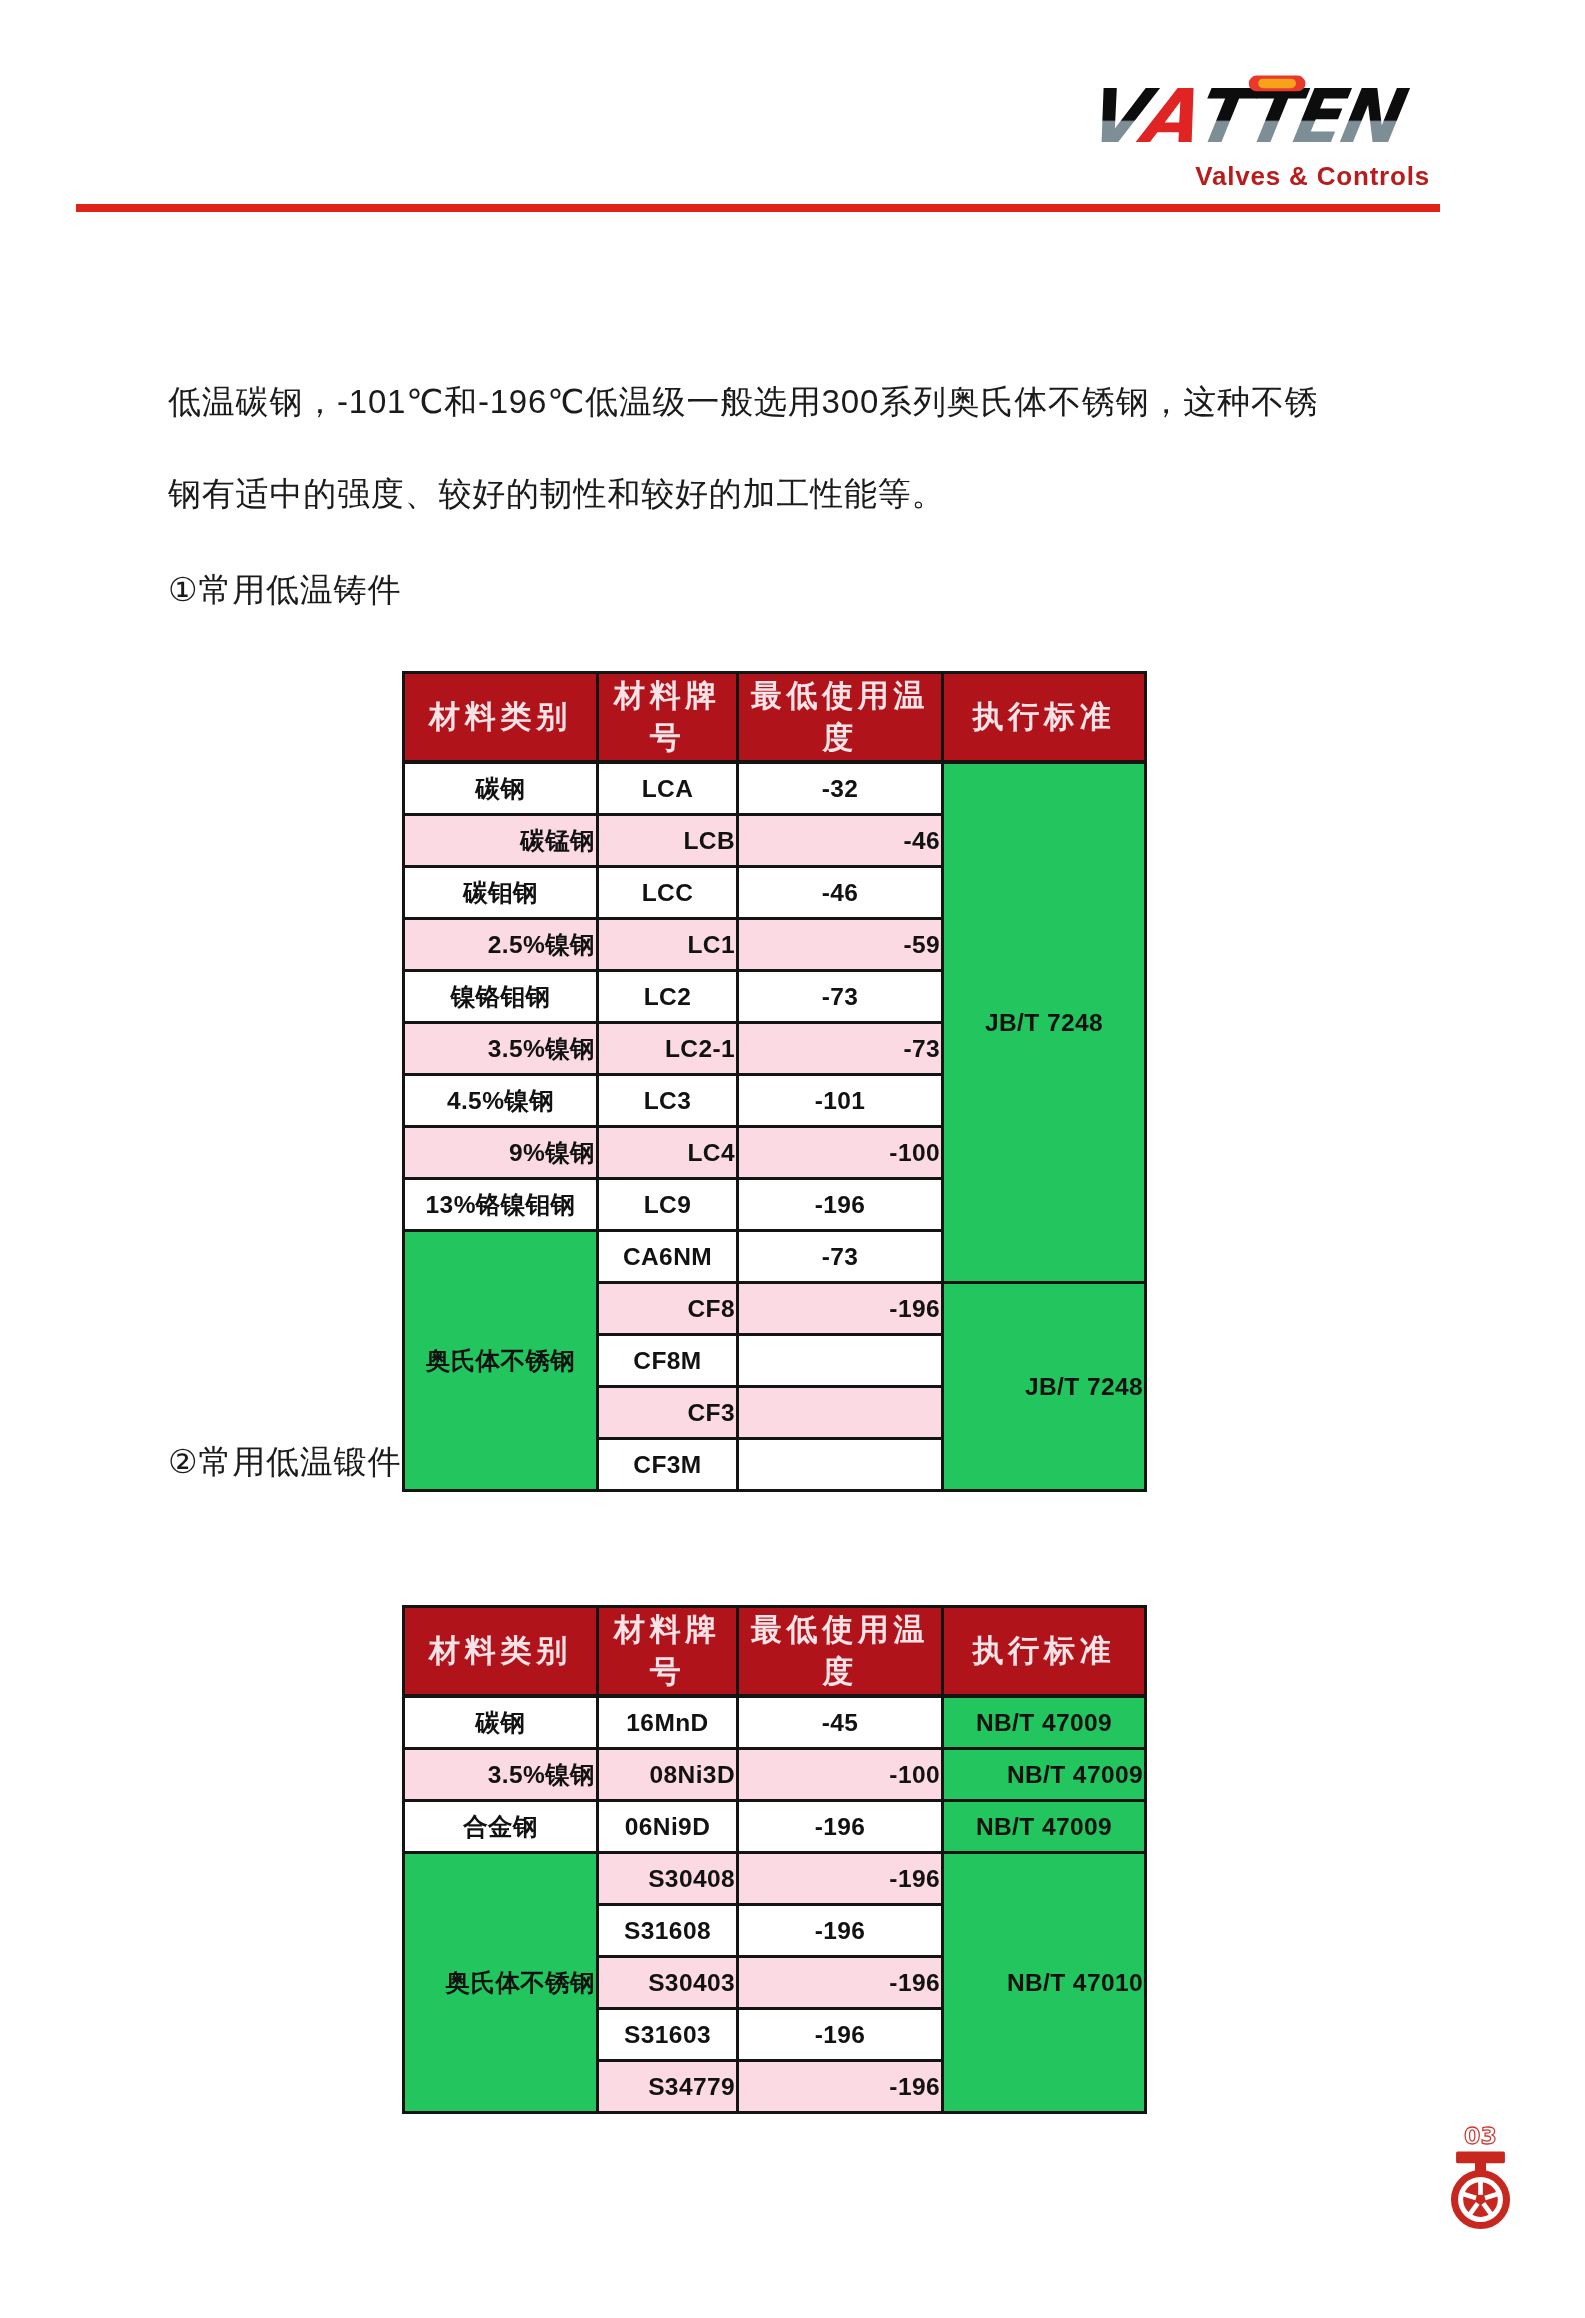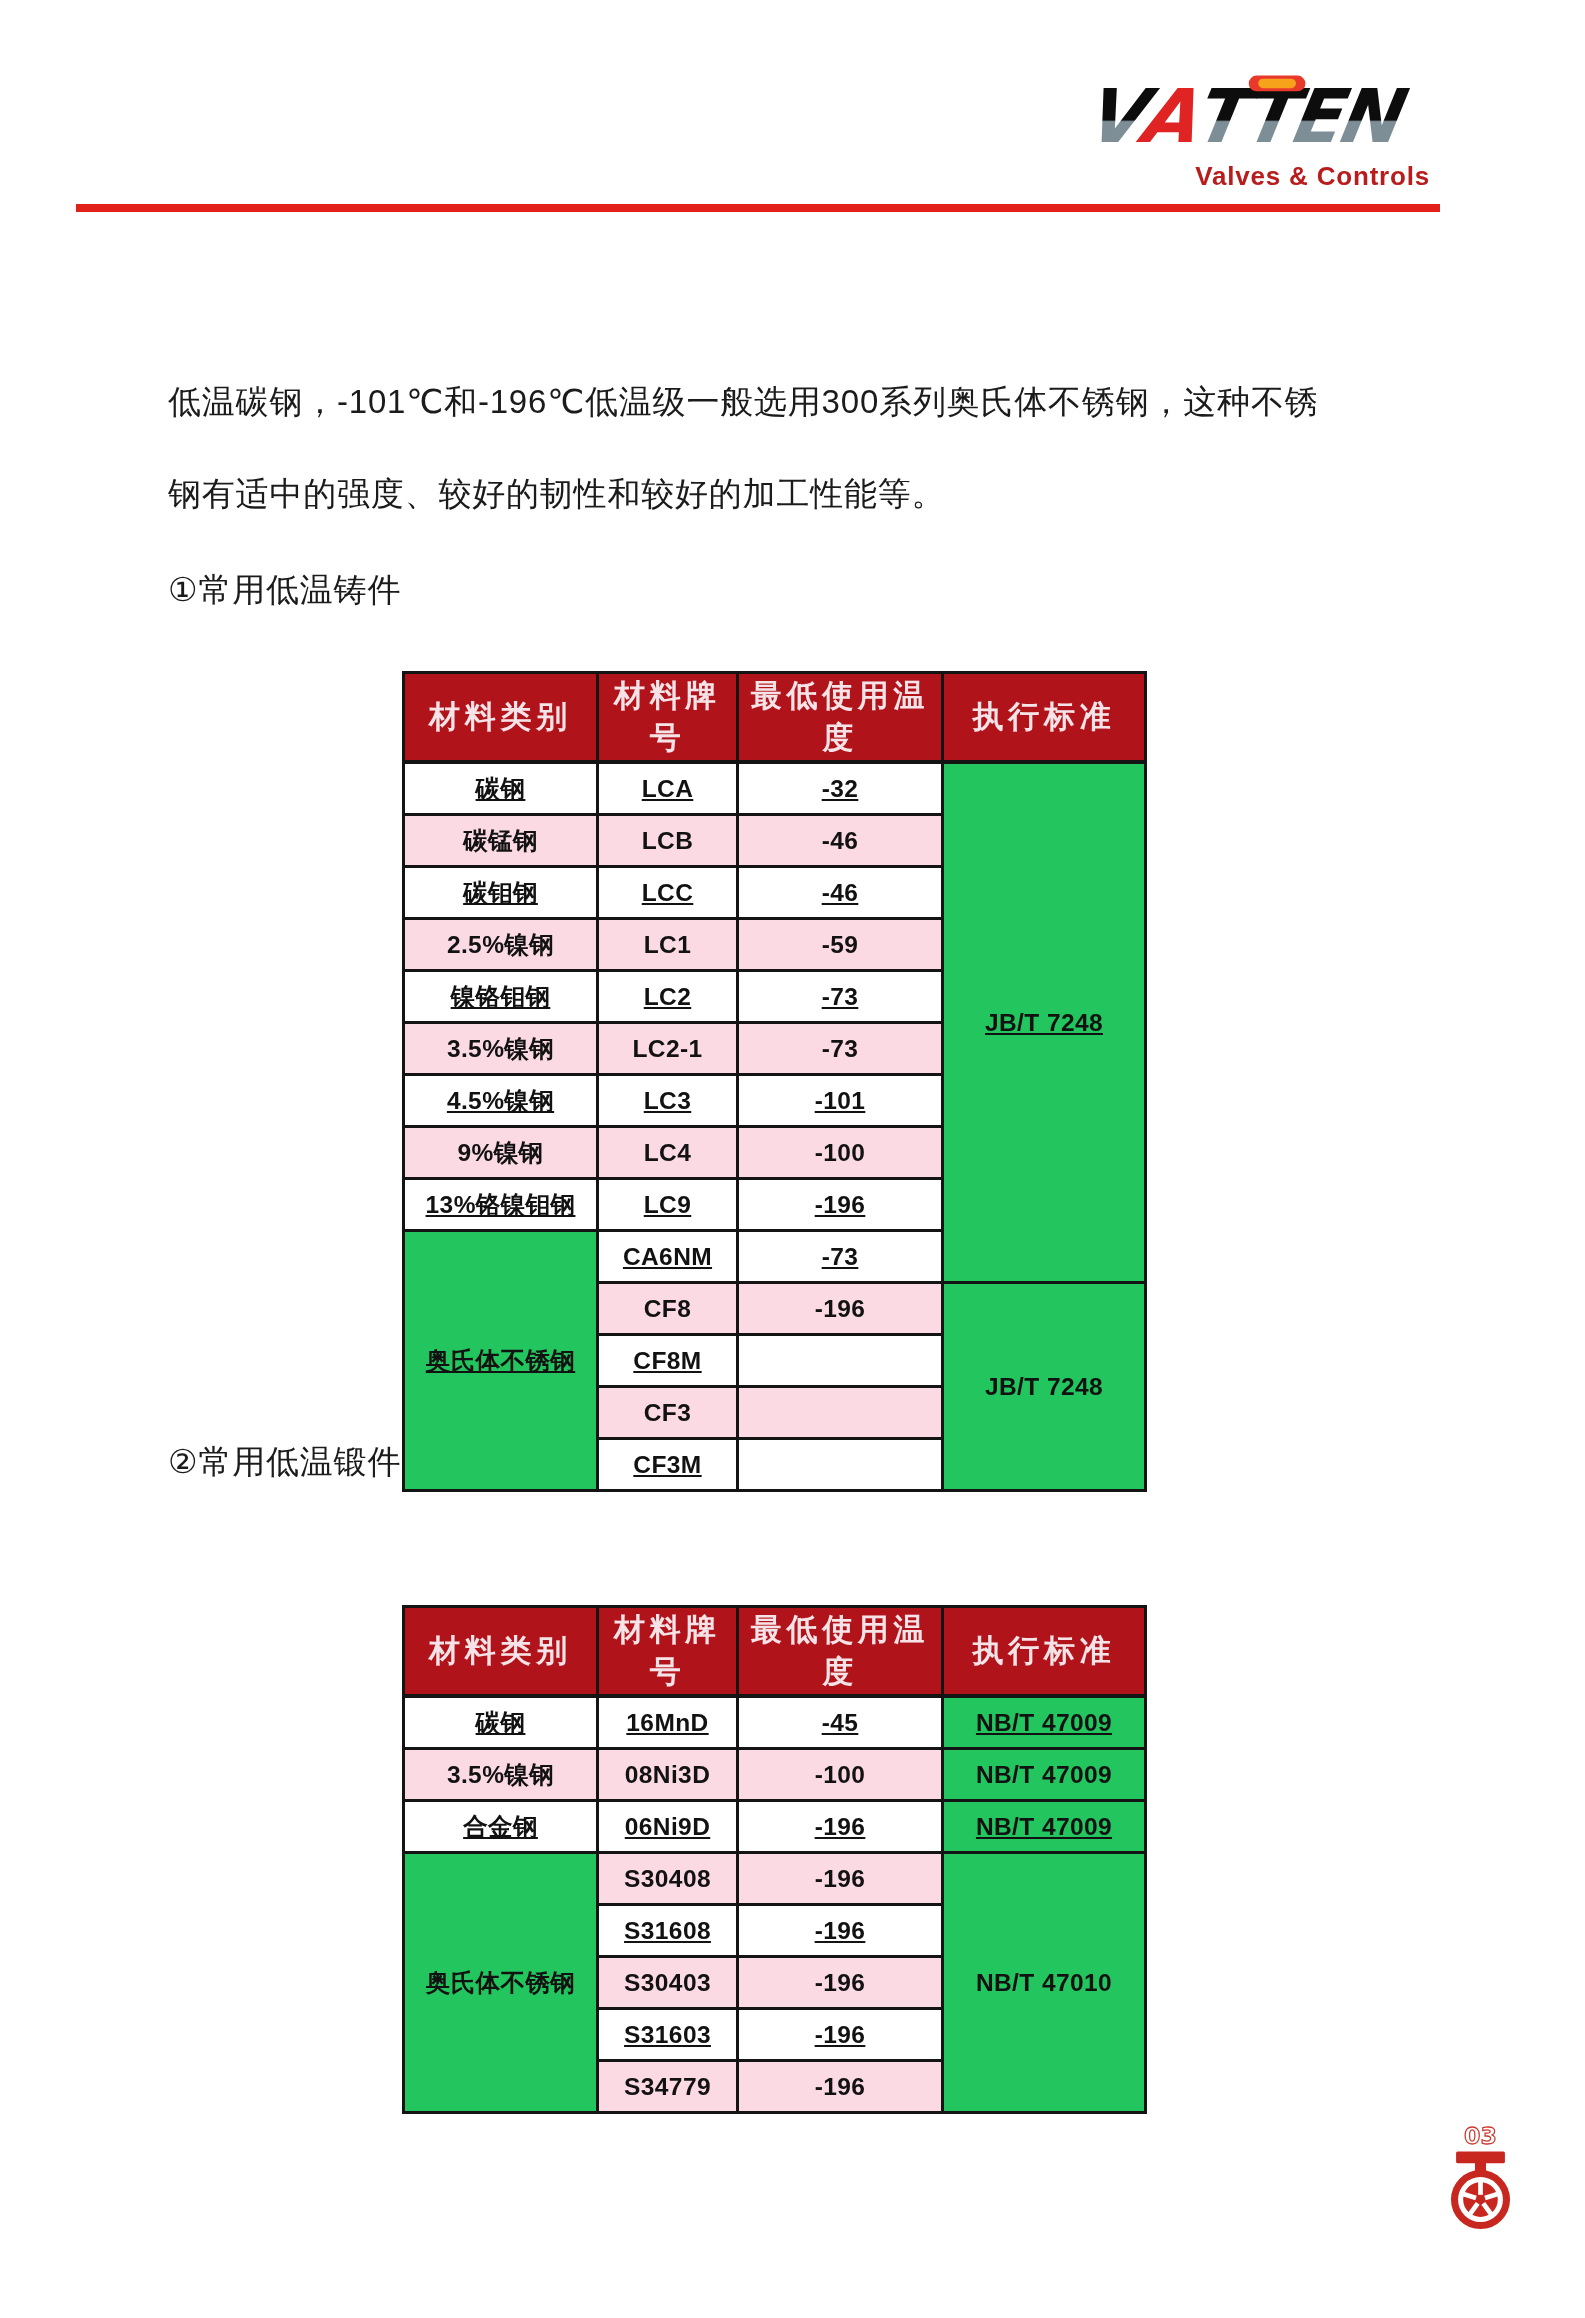--- a/index.html
+++ b/index.html
@@ -47,22 +47,22 @@
     border:3.2px solid #141414;
     text-align:center; vertical-align:middle;
     font-weight:bold; color:#121212;
   }
   .doc-table th {
     background:#B01319; color:#F6E3E7;
     font-size:31px; letter-spacing:4.7px; height:63px;
     border-bottom-width:4.7px; font-weight:bold;
   }
   .doc-table td { height:47px; font-size:24.5px; letter-spacing:0.4px; }
-  tr.p td { background:#FBDAE4; }
-  tr.w td { background:#ffffff;text-decoration:underline; }
+  tr.p td { background:#FBDAE4;text-align:right; }
+  tr.w td { background:#ffffff; }
   .doc-table td.wf { background:#22c55e; }
 
   
   .footer-mark { position:absolute; left:1449px; top:2122px; width:63px; height:111px; }
 </style>
 </head>
 <body>
 
 <div class="page">
 

